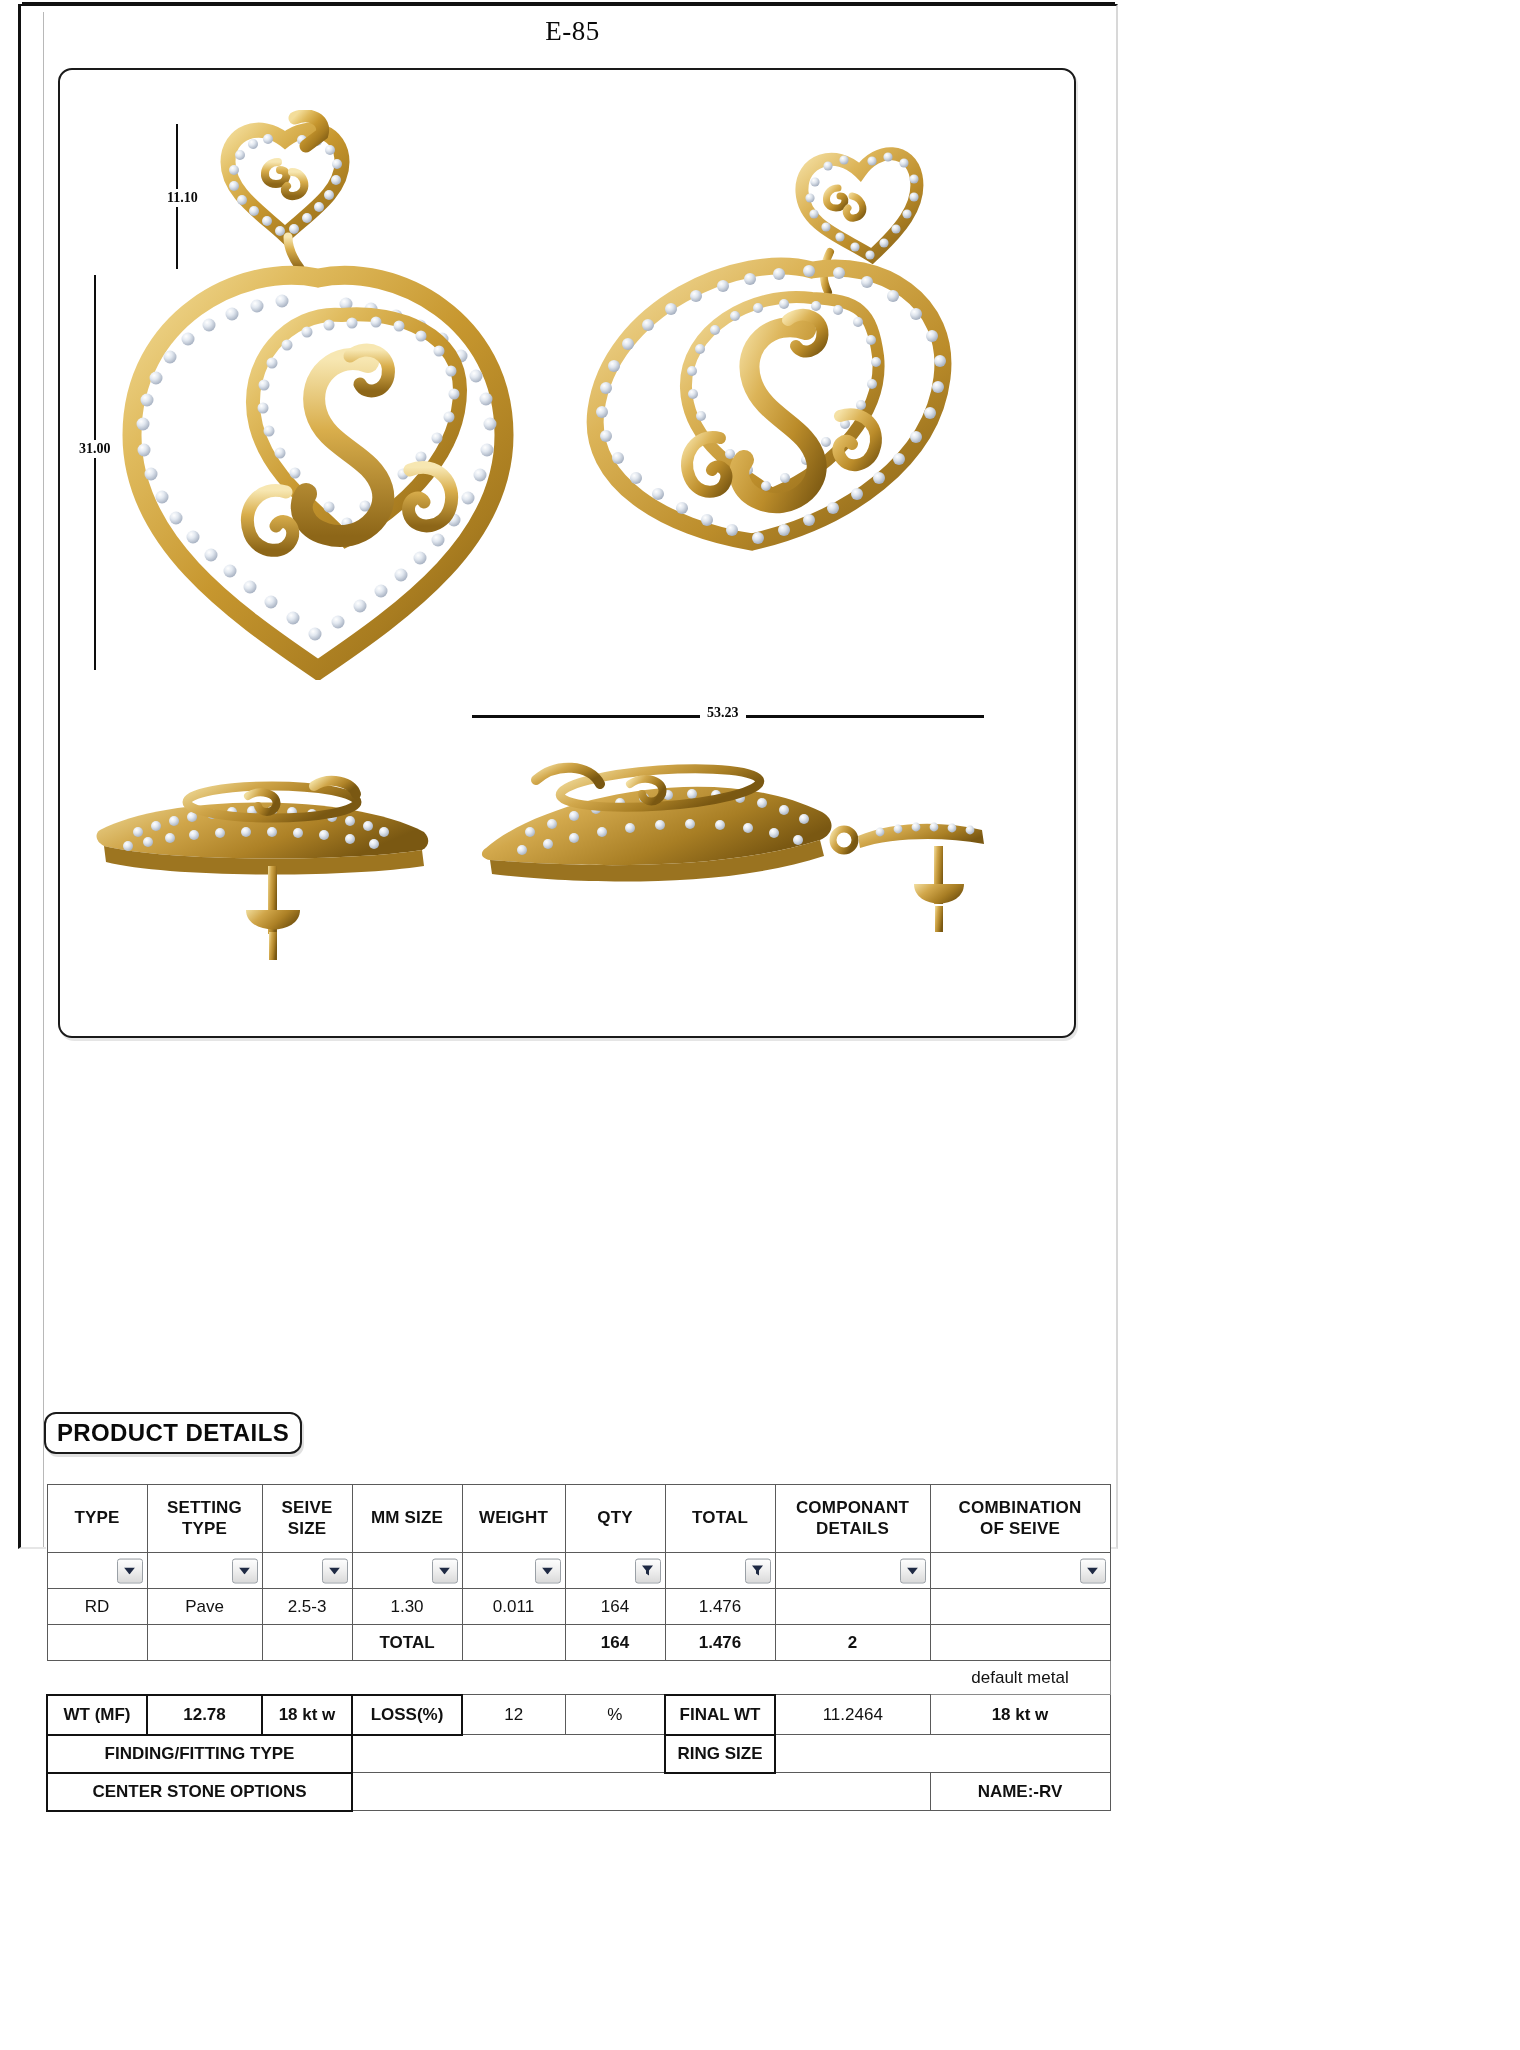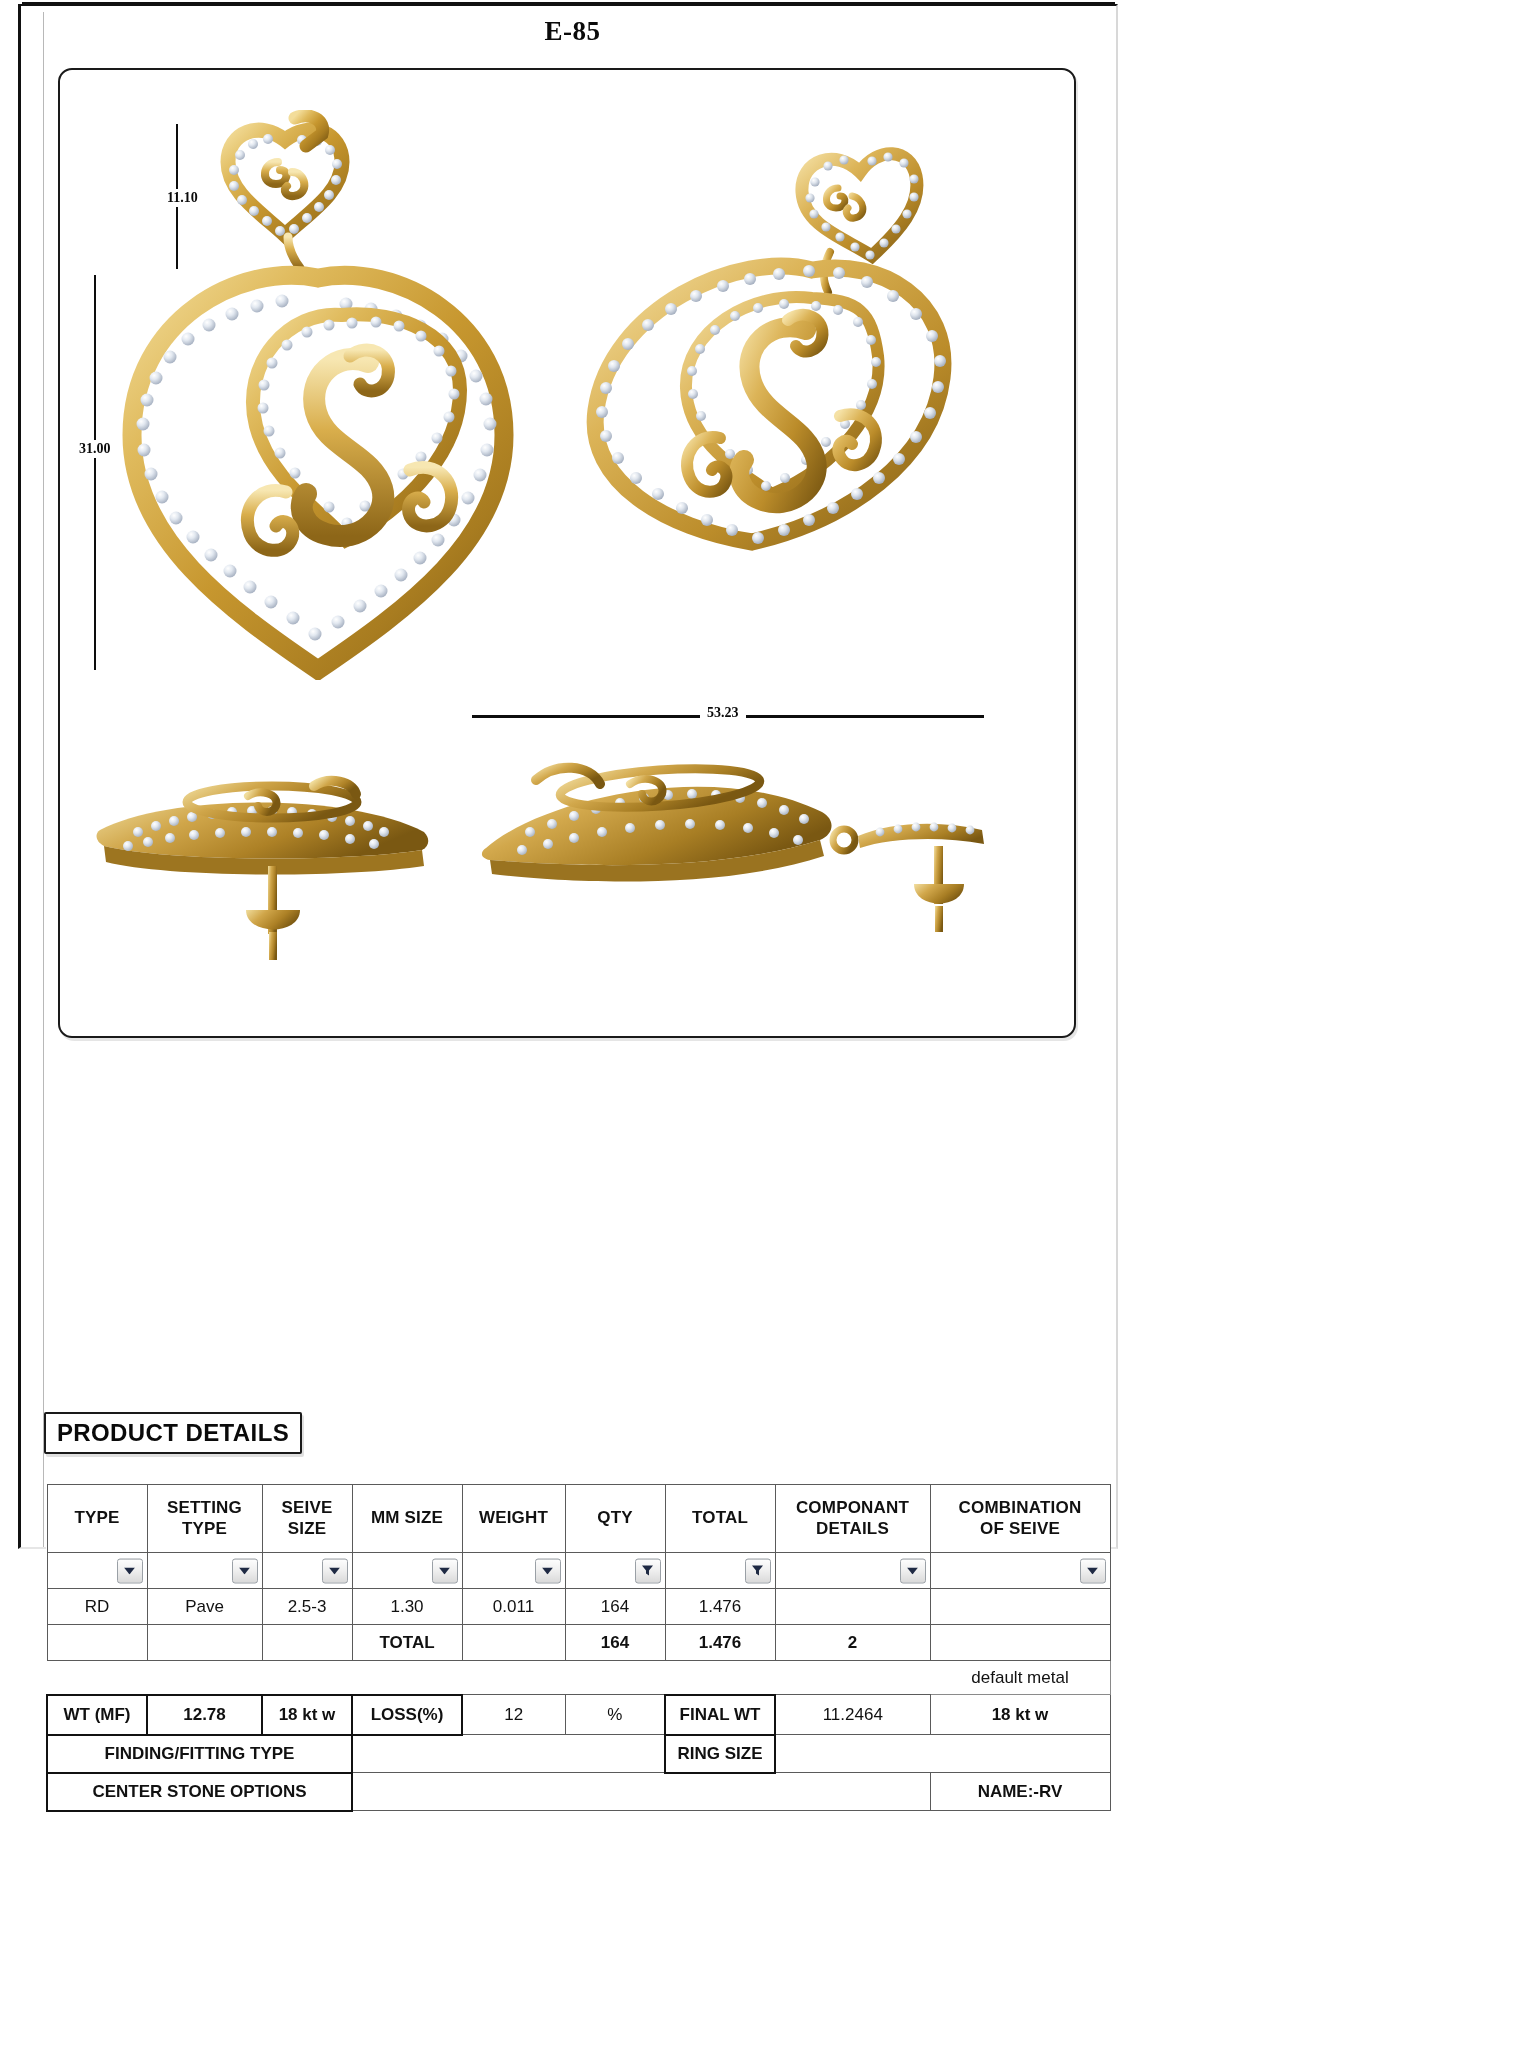--- a/index.html
+++ b/index.html
@@ -33,21 +33,21 @@
   }
   
   .title-bar {
     position: absolute;
     left: 20px; top: 8px;
     width: 1090px; height: 46px;
     display: flex; align-items: center; justify-content: center;
   }
   .title-bar .title-text {
     font-family: "Liberation Serif", serif;
-    font-weight: bold;
+    font-weight: normal;
     font-size: 27px;
     color: #0a0a0a;
     letter-spacing: 0.5px;
     margin-left: 15px;
   }
   .title-rule {
     position: absolute;
     left: 22px; top: 2px;
     width: 1093px; height: 4px;
     background: #111;
@@ -82,21 +82,21 @@
     background: #0d0d0d;
   }
   
   .jewel { position: absolute; }
   
   .pd-pill {
     position: absolute;
     left: 44px; top: 1412px;
     width: 258px; height: 42px;
     border: 2px solid #1a1a1a;
-    border-radius: 2px;
+    border-radius: 12px;
     background: #fff;
     display: flex; align-items: center; justify-content: center;
     box-shadow: 2px 3px 0 rgba(0,0,0,0.12);
   }
   .pd-pill span {
     font-family: "Liberation Sans", sans-serif;
     font-weight: bold;
     font-size: 24px;
     letter-spacing: 0.4px;
     color: #0a0a0a;

